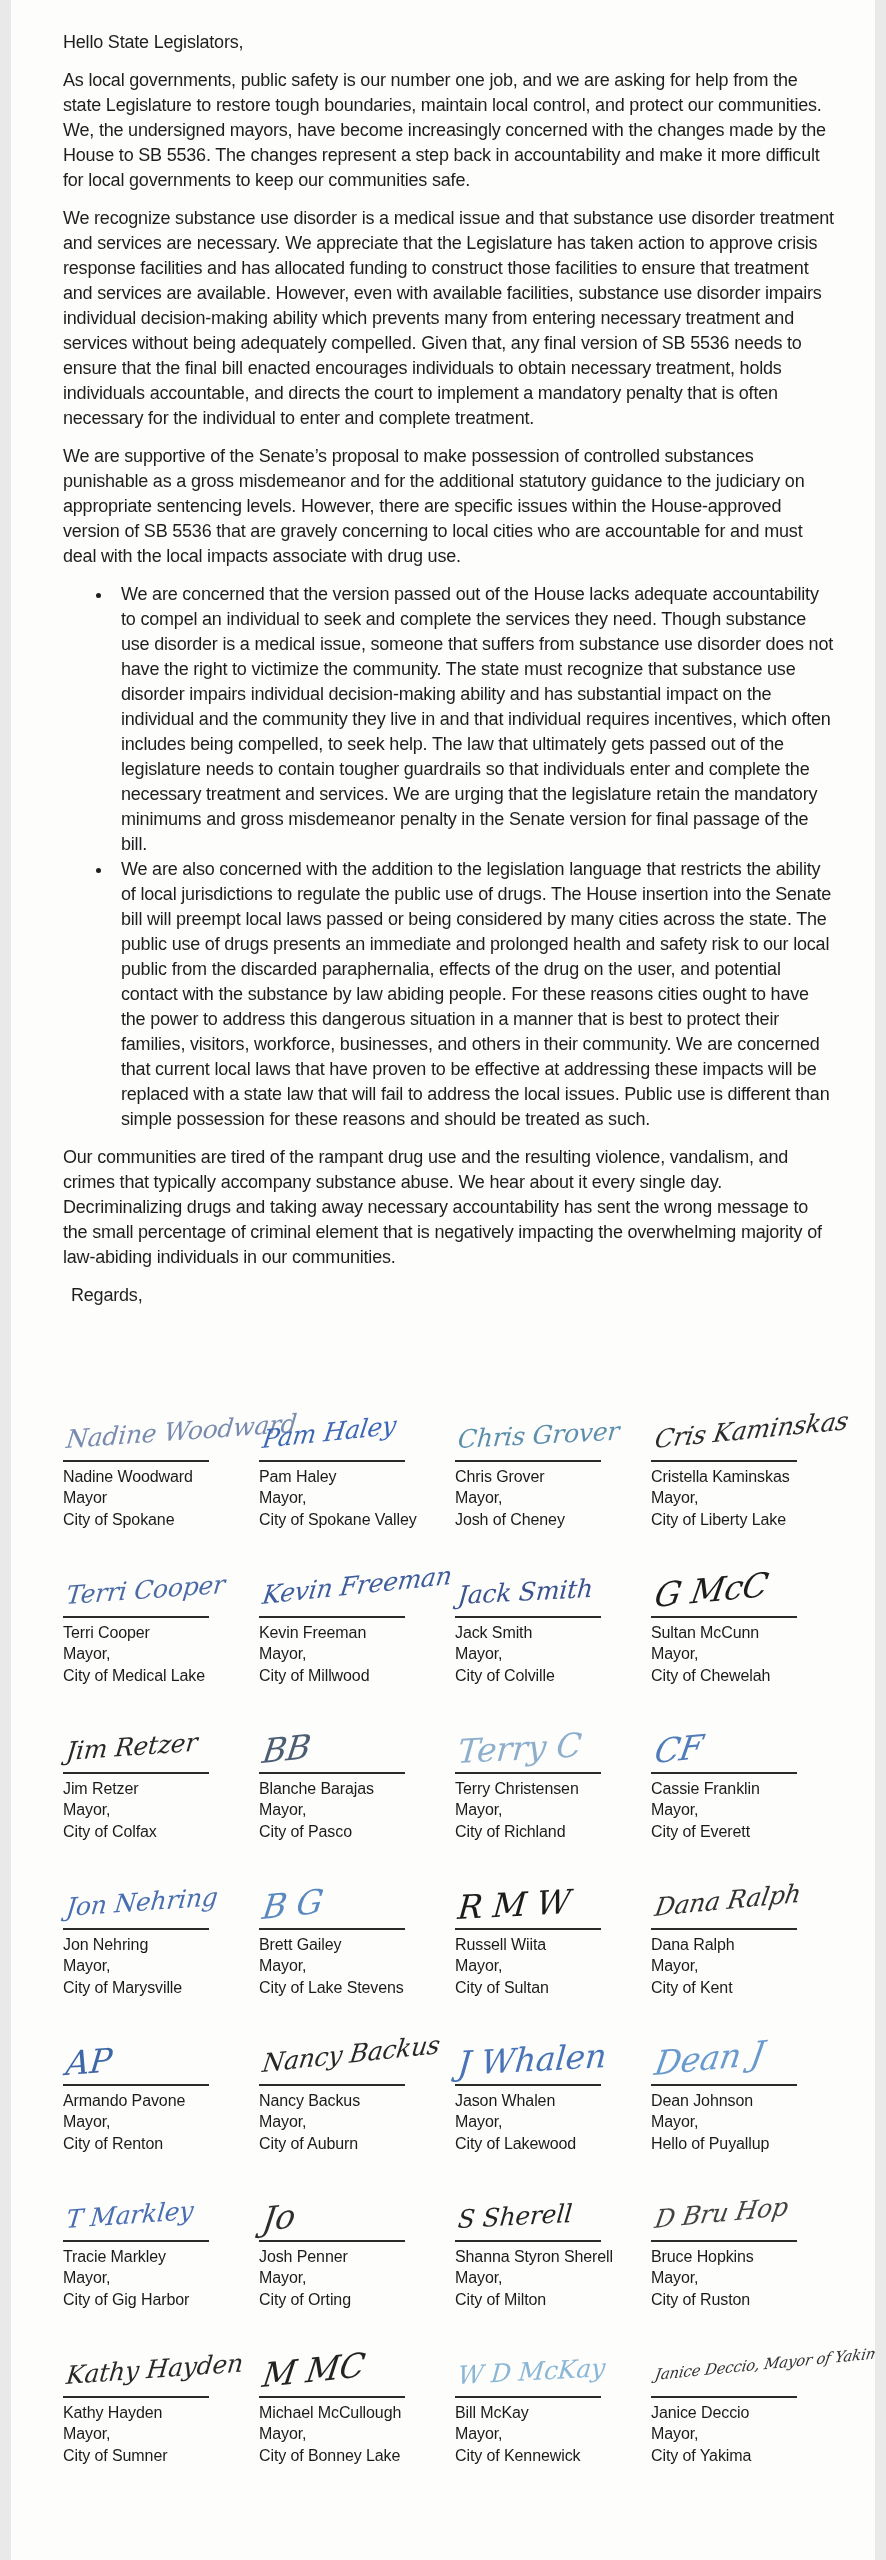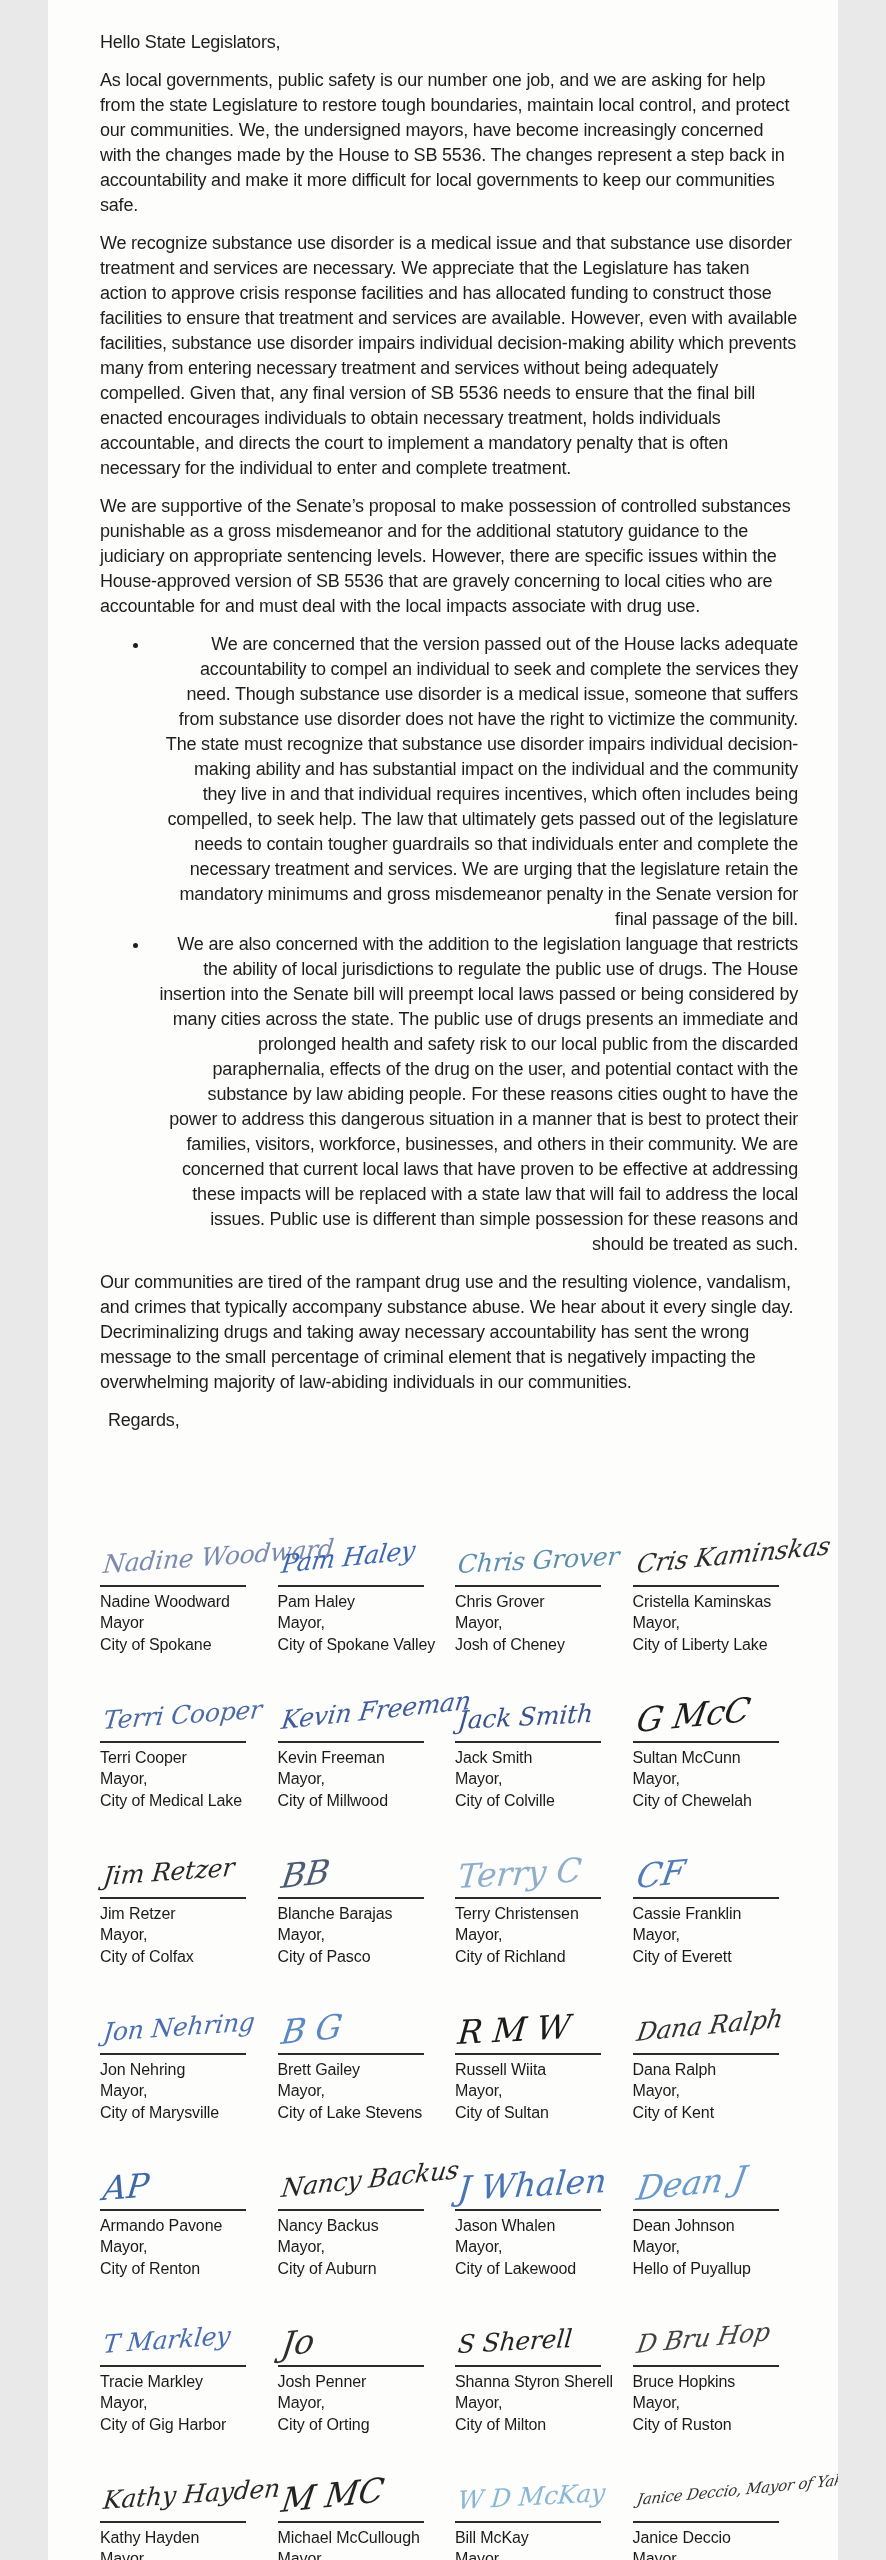--- a/index.html
+++ b/index.html
@@ -1,34 +1,34 @@
 <!DOCTYPE html>
 <html><head>
 <meta charset="utf-8">
 <style>
   html, body { margin:0; padding:0; background:#e9e9e9; }
   .page {
     position: relative;
-    width: 790px;
+    width: 864px;
     height: 2560px;
     margin: 0 auto;
     background: #fdfdfc;
     box-sizing: border-box;
     padding: 30px 40px 0 52px;
     overflow: hidden;
     font-family: "Liberation Sans", sans-serif;
     font-size: 18px;
     line-height: 25px;
     letter-spacing: -0.2px;
     color: #1e1e1e;
   }
   .para { margin: 0 0 13px 0; text-align: left; }
   .salutation { margin-bottom: 13px; }
   ul.bullets { margin: 2px 0 13px 0; padding: 0 0 0 50px; }
-  ul.bullets li { margin: 0; padding-left: 8px; text-align: right; }
+  ul.bullets li { margin: 0; padding-left: 8px; }
   .signoff { margin: 8px; }
 
   .sig-grid {
     margin-top: 72px;
     display: grid;
     grid-template-columns: repeat(4, 1fr);
     column-gap: 12px;
   }
   .sig-block {
     position: relative;

